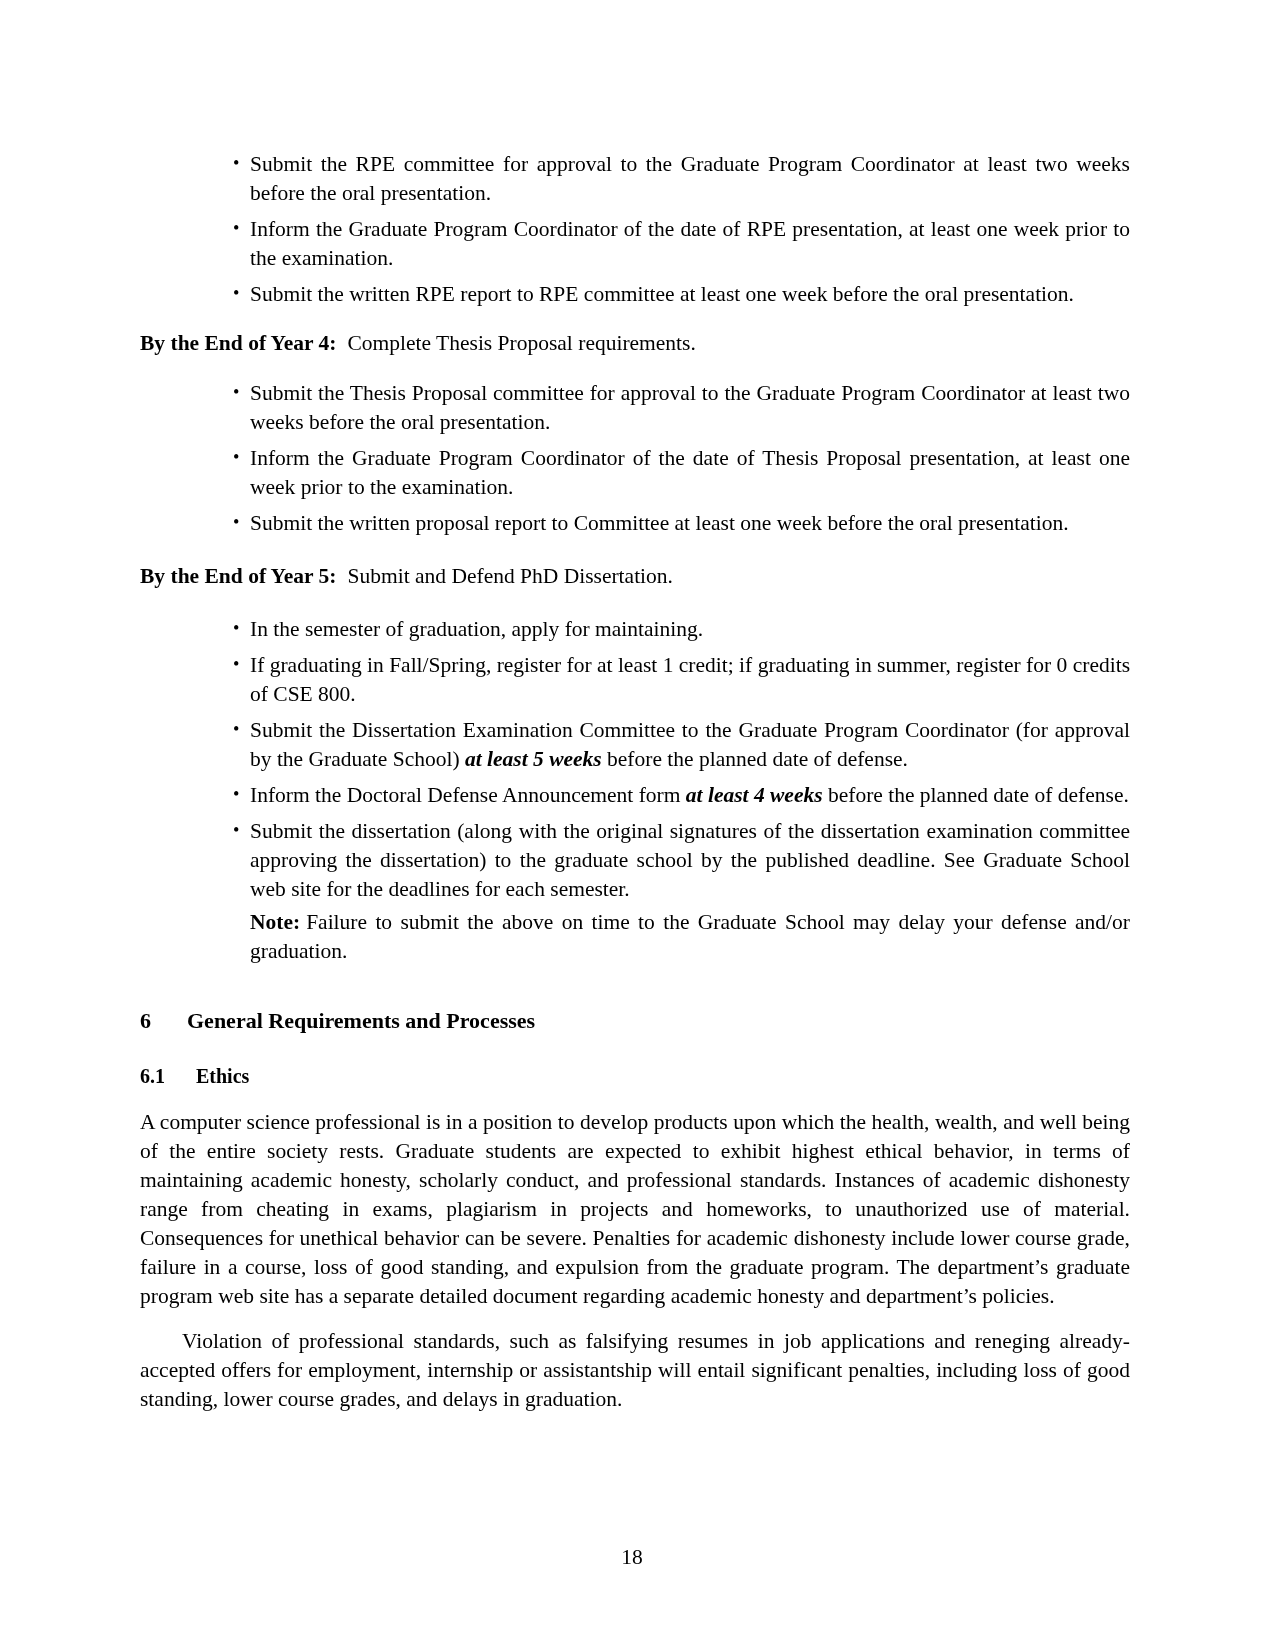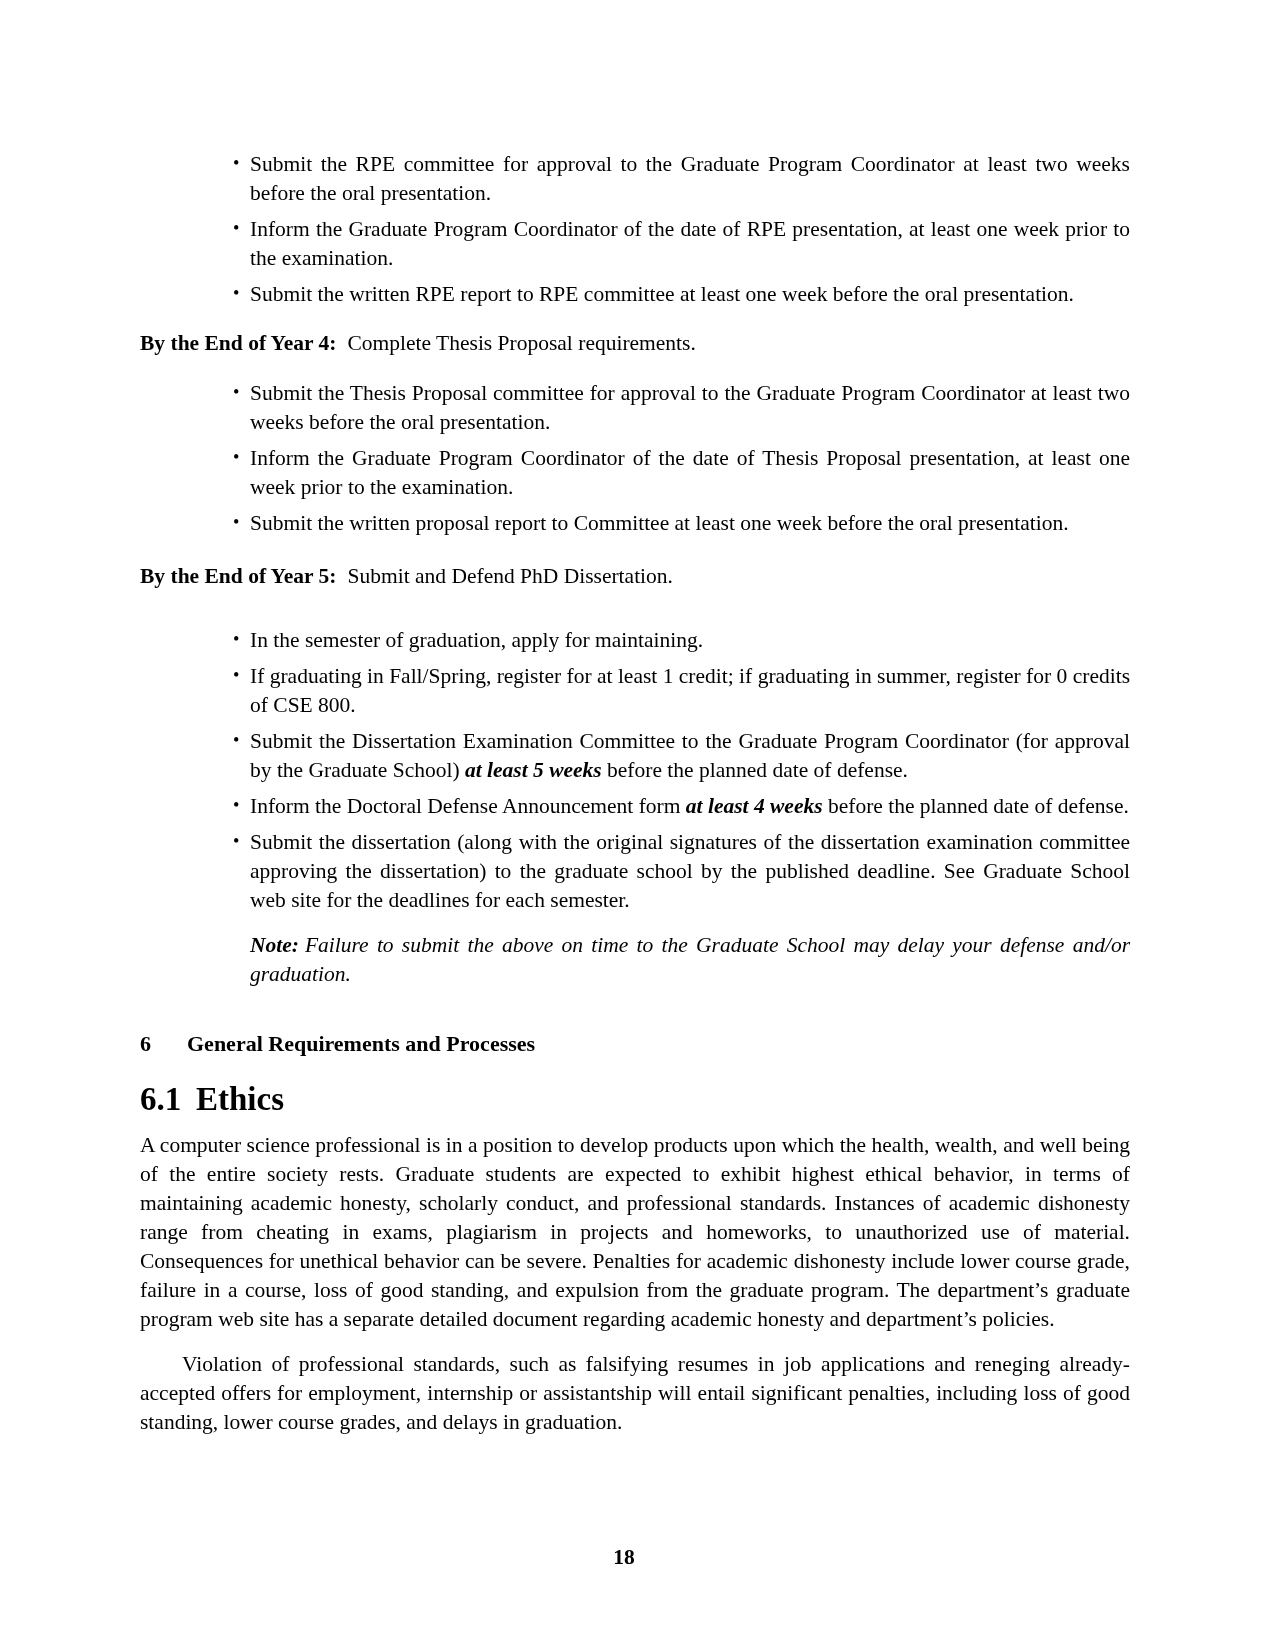--- a/index.html
+++ b/index.html
@@ -12,46 +12,45 @@
   .page { position: relative; width: 1275px; height: 1651px; overflow: hidden; background: #fff; }
   .content { position: absolute; left: 140px; top: 150px; width: 990px; }
 
   ul.bullets { list-style: none; margin: 0 0 0 110px; padding: 0; }
   ul.bullets li { position: relative; text-align: justify; }
   ul.bullets li + li { margin-top: 7px; }
   .dot { position: absolute; left: -17px; top: -1px; font-size: 0.85em; }
 
   .runin { text-align: justify; margin: 0; }
   .runin-y4 { margin-top: 20px; margin-bottom: 21px; }
-  .runin-y5 { margin-top: 24px; margin-bottom: 35px; }
+  .runin-y5 { margin-top: 24px; margin-bottom: 24px; }
   .b { font-weight: bold; }
   .runin .b { margin-right: 11px; }
-  .note { margin-top: 16px; text-align: justify; font-style: italic; }
+  .note { margin-top: 4px; text-align: justify; }
   .note .b { margin-right: 6px; }
   em { font-style: italic; font-weight: bold; }
 
   h1.sec {
     font-size: 22px; line-height: 37px; font-weight: bold;
     margin: 36px 0 0 0; letter-spacing: 0;
   }
   h1.sec .num { display: inline-block; min-width: 47px; }
   h2.subsec {
-    font-size: 33px; line-height: 30px; font-weight: bold;
+    font-size: 20px; line-height: 30px; font-weight: bold;
     margin: 22px 0 0 0;
   }
   h2.subsec .num { display: inline-block; min-width: 56px; }
 
   p.bodytext { margin: 17px 0 0 0; text-align: justify; }
   p.bodytext.cont { margin-top: 16px; }
   .indent { text-indent: 42px; }
 
   .pageno {
-    position: absolute; left: 129px; top: 1543px; width: 990px;
+    position: absolute; left: 137px; top: 1543px; width: 990px;
     text-align: center;
-    font-weight: bold;
   }
 </style>
 </head>
 <body>
 
 <div class="page">
   <div class="content">
 
     <ul class="bullets">
       <li>

